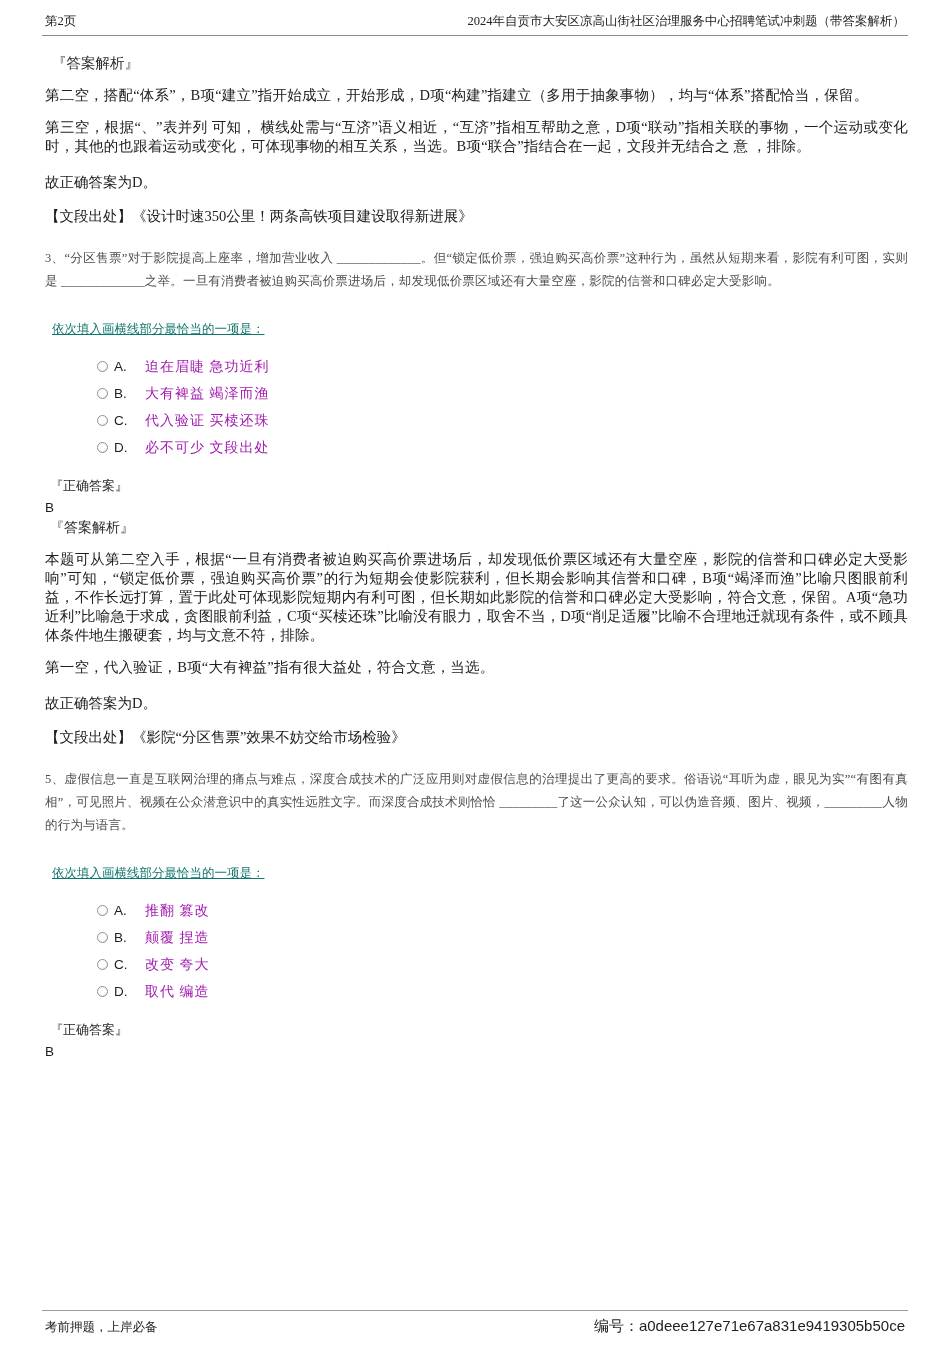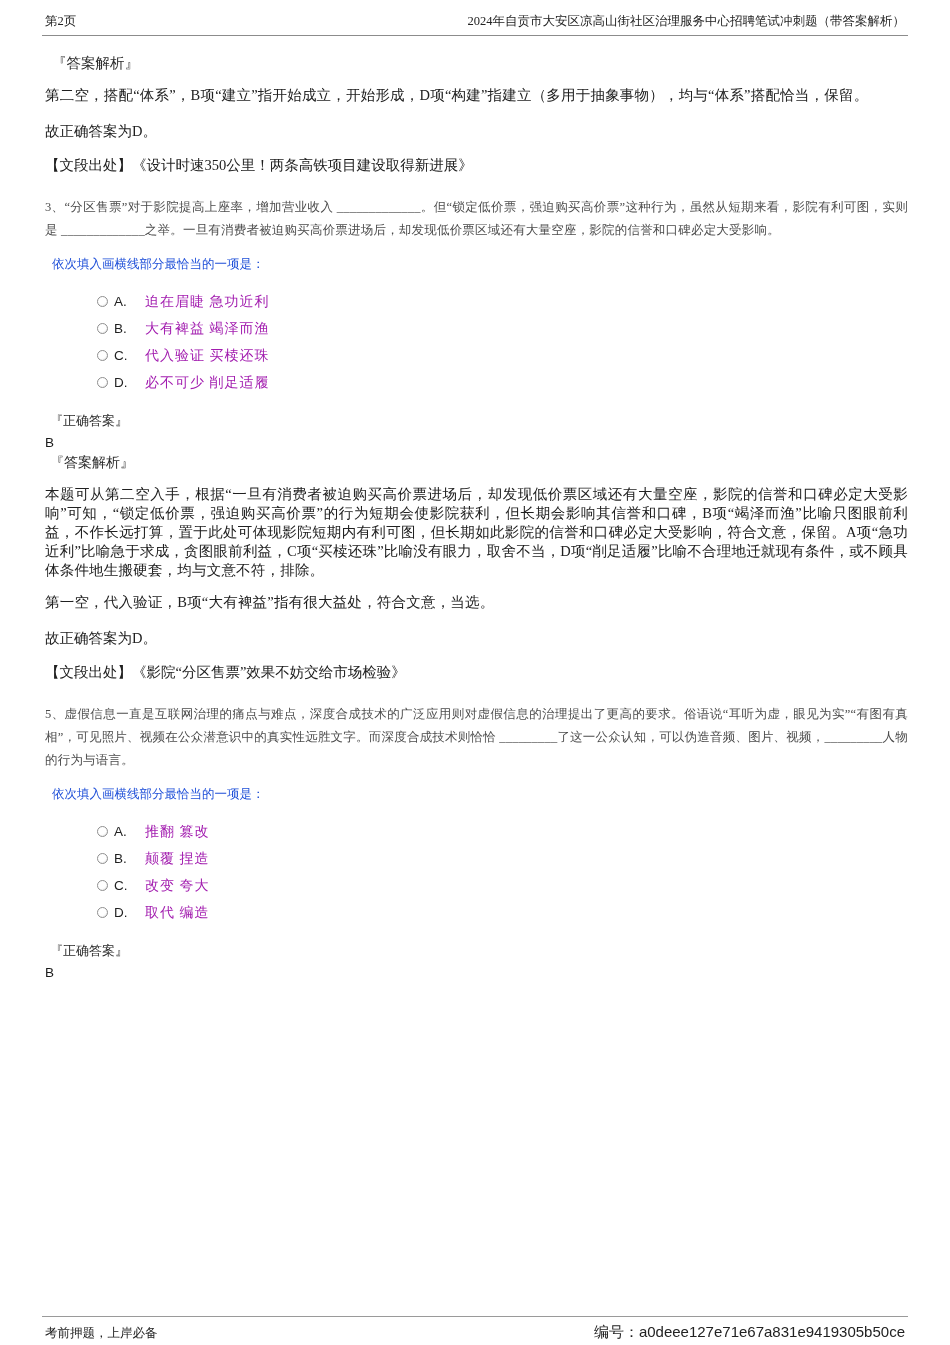--- a/index.html
+++ b/index.html
@@ -33,21 +33,21 @@
   .conclusion { margin-top: 17px; font-size: 14.5px; padding-left: 3px; color: #202020; }
   .source { margin-top: 15px; font-size: 14.5px; padding-left: 3px; color: #202020; }
 
   
   .q-stem {
     margin-top: 21px;
     font-size: 12.5px; line-height: 23px; letter-spacing: 0.2px;
     color: #4c4c4c; text-align: justify;
     padding-left: 3px;
   }
-  .q-prompt { margin-top: 14px; font-size: 12.5px; color: #1d4ed8; padding-left: 10px; }
+  .q-prompt { margin-top: 28px; font-size: 12.5px; color: #0f766e; padding-left: 10px; text-decoration: underline; }
 
   
   .options { margin-top: 15px; margin-left: 55px; }
   .option-row { display: flex; align-items: center; height: 27px; cursor: pointer; }
   .radio {
     width: 11px; height: 11px; border-radius: 50%;
     border: 1px solid #8f8f8f;
     background: radial-gradient(circle at 35% 30%, #ffffff 55%, #d9d9d9 100%);
     margin-right: 6px; flex: 0 0 auto;
   }
@@ -59,40 +59,41 @@
 
   .correct-heading { margin-top: 16px; font-size: 13px; color: #2a2a2a; padding-left: 8px; }
   .answer-letter {
     margin-top: 5px; font-size: 13.5px; color: #1a1a1a;
     font-family: "Liberation Sans", sans-serif; padding-left: 3px;
   }
   .ans-heading-2 { margin-top: 4px; font-size: 14px; color: #2a2a2a; padding-left: 8px; }
 
   
   .page-footer {
-    position: absolute; left: 42px; right: 42px; bottom: 3px;
+    position: absolute; left: 42px; right: 42px; bottom: 9px;
     border-top: 1px solid #9a9a9a;
     padding: 6px 3px 0 3px;
     display: flex; justify-content: space-between; align-items: baseline;
     font-size: 12.5px; color: #222;
   }
   .page-footer .serial { font-family: Liberation Sans, sans-serif; font-size: 15px; }
 </style>
 </head>
 <body>
 
 <div class="page">
 
   <div class="page-header">
     <span class="page-num">第2页</span>
     <span class="doc-title">2024年自贡市大安区凉高山街社区治理服务中心招聘笔试冲刺题（带答案解析）</span>
   </div>
 
   <div class="ans-heading">『答案解析』</div>
   <p class="para">第二空，搭配“体系”，B项“建立”指开始成立，开始形成，D项“构建”指建立（多用于抽象事物），均与“体系”搭配恰当，保留。</p>
+  <p class="para">第三空，根据“、”表并列 可知， 横线处需与“互济”语义相近，“互济”指相互帮助之意，D项“联动”指相关联的事物，一个运动或变化时，其他的也跟着运动或变化，可体现事物的相互关系，当选。B项“联合”指结合在一起，文段并无结合之 意 ，排除。</p>
   <div class="conclusion">故正确答案为D。</div>
   <div class="source">【文段出处】《设计时速350公里！两条高铁项目建设取得新进展》</div>
 
   <p class="q-stem">3、“分区售票”对于影院提高上座率，增加营业收入 _____________。但“锁定低价票，强迫购买高价票”这种行为，虽然从短期来看，影院有利可图，实则是 _____________之举。一旦有消费者被迫购买高价票进场后，却发现低价票区域还有大量空座，影院的信誉和口碑必定大受影响。</p>
   <div class="q-prompt">依次填入画横线部分最恰当的一项是：</div>
 
   <div class="options">
     <div class="option-row">
       <span class="radio"></span>
       <span class="opt-letter">A.</span>
@@ -104,21 +105,21 @@
       <span class="opt-text">大有裨益 竭泽而渔</span>
     </div>
     <div class="option-row">
       <span class="radio"></span>
       <span class="opt-letter">C.</span>
       <span class="opt-text">代入验证 买椟还珠</span>
     </div>
     <div class="option-row">
       <span class="radio"></span>
       <span class="opt-letter">D.</span>
-      <span class="opt-text">必不可少 削足适履</span>
+      <span class="opt-text">必不可少 文段出处</span>
     </div>
   </div>
 
   <div class="correct-heading">『正确答案』</div>
   <div class="answer-letter">B</div>
   <div class="ans-heading-2">『答案解析』</div>
   <p class="para">本题可从第二空入手，根据“一旦有消费者被迫购买高价票进场后，却发现低价票区域还有大量空座，影院的信誉和口碑必定大受影响”可知，“锁定低价票，强迫购买高价票”的行为短期会使影院获利，但长期会影响其信誉和口碑，B项“竭泽而渔”比喻只图眼前利益，不作长远打算，置于此处可体现影院短期内有利可图，但长期如此影院的信誉和口碑必定大受影响，符合文意，保留。A项“急功近利”比喻急于求成，贪图眼前利益，C项“买椟还珠”比喻没有眼力，取舍不当，D项“削足适履”比喻不合理地迁就现有条件，或不顾具体条件地生搬硬套，均与文意不符，排除。</p>
   <p class="para">第一空，代入验证，B项“大有裨益”指有很大益处，符合文意，当选。</p>
   <div class="conclusion">故正确答案为D。</div>
   <div class="source">【文段出处】《影院“分区售票”效果不妨交给市场检验》</div>

